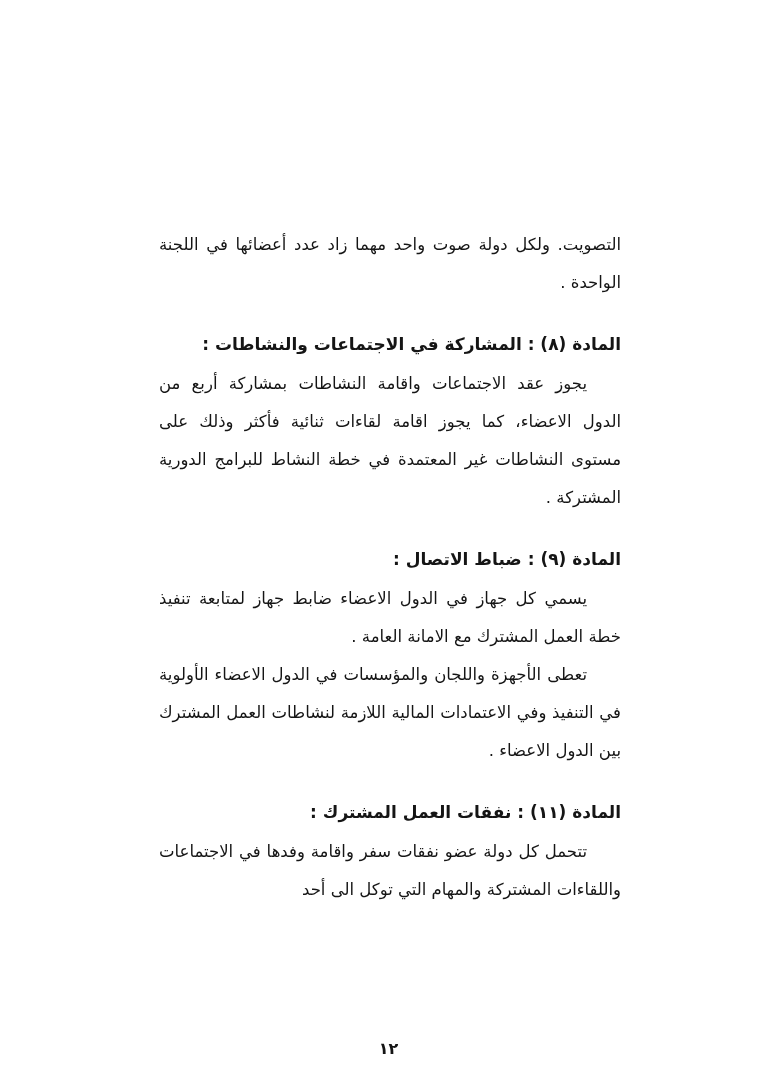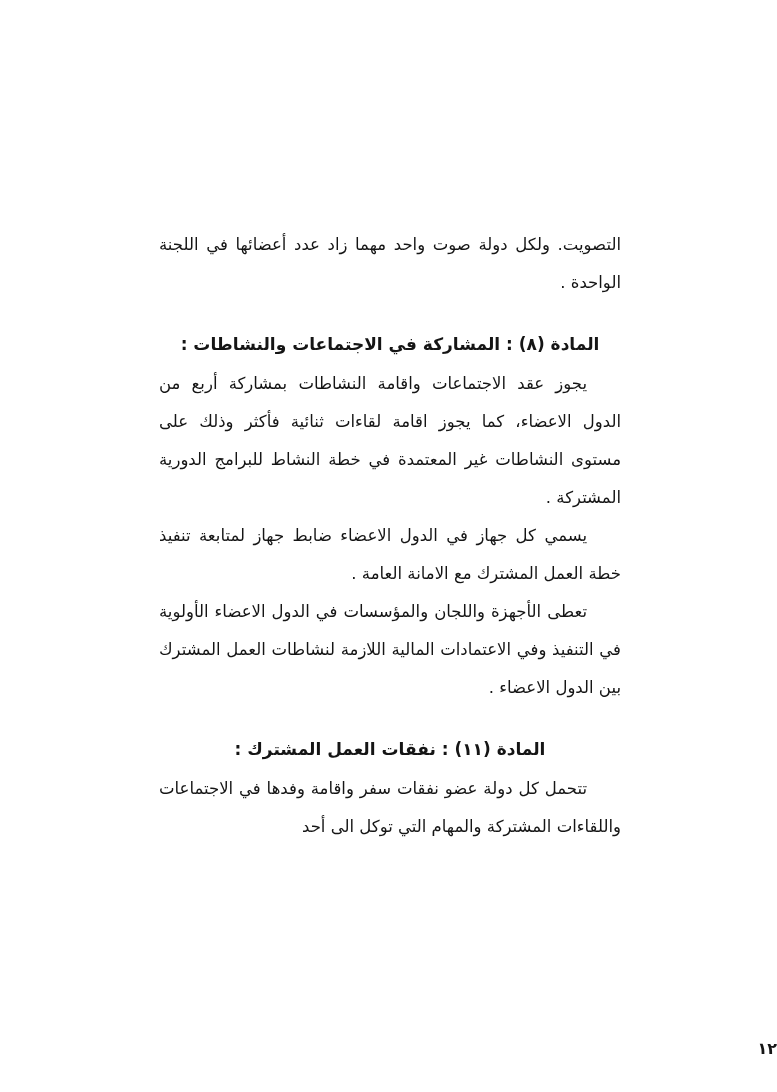--- a/index.html
+++ b/index.html
@@ -33,45 +33,46 @@
     letter-spacing: 0.2px;
   }
   .para.no-indent {
     text-indent: 0;
   }
   .heading {
     font-size: 17px;
     font-weight: bold;
     line-height: 2.2;
     margin: 24px 0 2px 0;
-    text-align: center;
+    text-align: right;
   }
   .pagenum {
     position: absolute;
     bottom: 46px;
     left: 0;
     width: 100%;
-    text-align: right;
+    text-align: center;
     font-size: 16px;
     font-weight: bold;
     direction: rtl;
     color: #151515;
   }
 </style>
 </head>
 <body>
 
 <div class="page">
   <div class="content">
 
     <p class="para no-indent">التصويت. ولكل دولة صوت واحد مهما زاد عدد أعضائها  في اللجنة الواحدة .</p>
 
     <h2 class="heading">المادة (٨) : المشاركة في الاجتماعات والنشاطات :</h2>
     <p class="para">يجوز عقد الاجتماعات واقامة النشاطات بمشاركة أربع من الدول الاعضاء، كما يجوز اقامة لقاءات ثنائية فأكثر وذلك على مستوى النشاطات غير المعتمدة في خطة النشاط للبرامج الدورية المشتركة .</p>
 
+    <h2 class="heading">المادة (٩) : ضباط الاتصال :</h2>
     <p class="para">يسمي كل جهاز في الدول الاعضاء ضابط جهاز لمتابعة تنفيذ خطة العمل المشترك مع الامانة العامة .</p>
 
     <p class="para">تعطى الأجهزة واللجان والمؤسسات في الدول الاعضاء الأولوية في التنفيذ وفي الاعتمادات المالية اللازمة لنشاطات العمل المشترك بين الدول الاعضاء .</p>
 
     <h2 class="heading">المادة (١١) : نفقات العمل المشترك :</h2>
     <p class="para">تتحمل كل دولة عضو نفقات سفر واقامة وفدها في الاجتماعات واللقاءات المشتركة والمهام التي توكل الى أحد</p>
 
   </div>
 
   <div class="pagenum">١٢</div>

